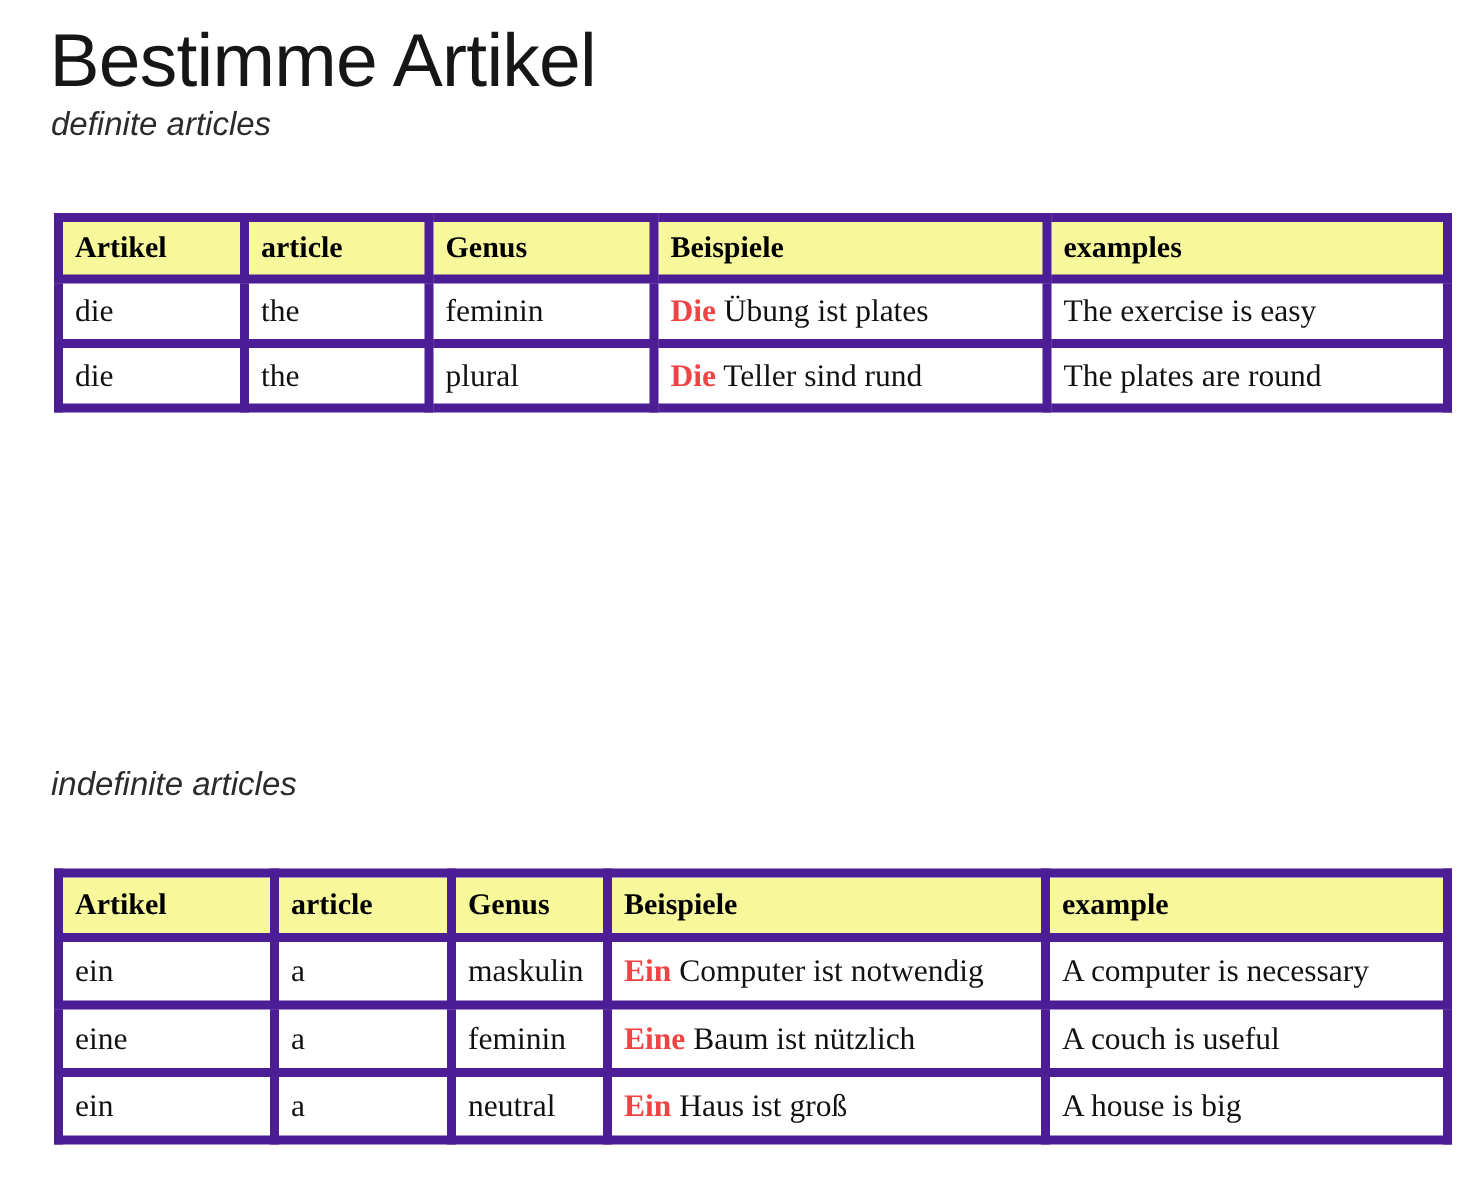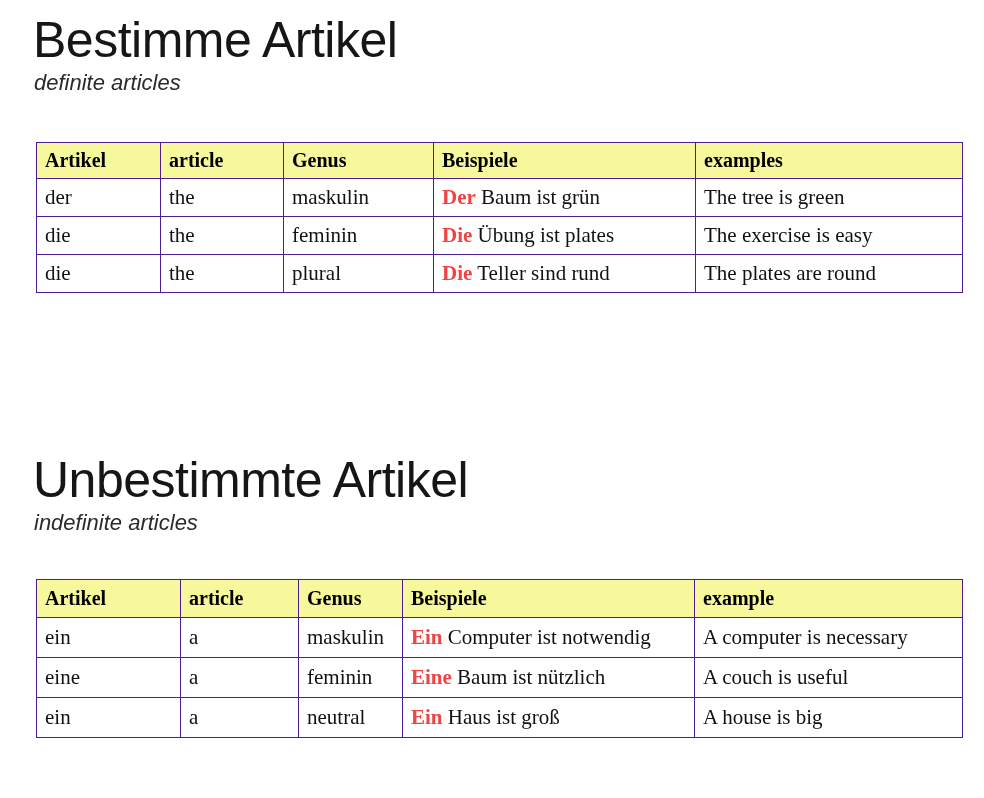--- a/index.html
+++ b/index.html
@@ -57,21 +57,21 @@
 
   
   .articles-table {
     position: absolute;
     border-collapse: collapse;
     table-layout: fixed;
     font-family: "Liberation Serif", serif;
     background: #ffffff;
   }
   .articles-table td, .articles-table th {
-    border: 1px solid #4c1d95;
+    border: 6px solid #4c1d95;
     padding: 0 8px;
     text-align: left;
     vertical-align: middle;
     font-size: 21px;
     line-height: 23px;
     white-space: nowrap;
     overflow: hidden;
   }
   .articles-table thead th {
     background: #f7f79b;
@@ -127,44 +127,36 @@
       <tr>
         <th>Artikel</th>
         <th>article</th>
         <th>Genus</th>
         <th>Beispiele</th>
         <th>examples</th>
       </tr>
     </thead>
     <tbody>
       <tr>
-        <td class="art-cell">der</td>
-        <td>the</td>
-        <td>maskulin</td>
-        <td><span class="art-hl">Der</span> <span>Baum ist grün</span></td>
-        <td>The tree is green</td>
-      </tr>
-      <tr>
         <td class="art-cell">die</td>
         <td>the</td>
         <td>feminin</td>
         <td><span class="art-hl">Die</span> <span>Übung ist plates</span></td>
         <td>The exercise is easy</td>
       </tr>
       <tr>
         <td class="art-cell">die</td>
         <td>the</td>
         <td>plural</td>
         <td><span class="art-hl">Die</span> <span>Teller sind rund</span></td>
         <td>The plates are round</td>
       </tr>
     </tbody>
   </table>
 
-  <div class="section-title" id="title-2">Unbestimmte Artikel</div>
   <div class="section-subtitle" id="subtitle-2">indefinite articles</div>
 
   <table class="articles-table" id="table-2">
     <colgroup>
       <col style="width:144px">
       <col style="width:118px">
       <col style="width:104px">
       <col style="width:292px">
       <col style="width:268px">
     </colgroup>

